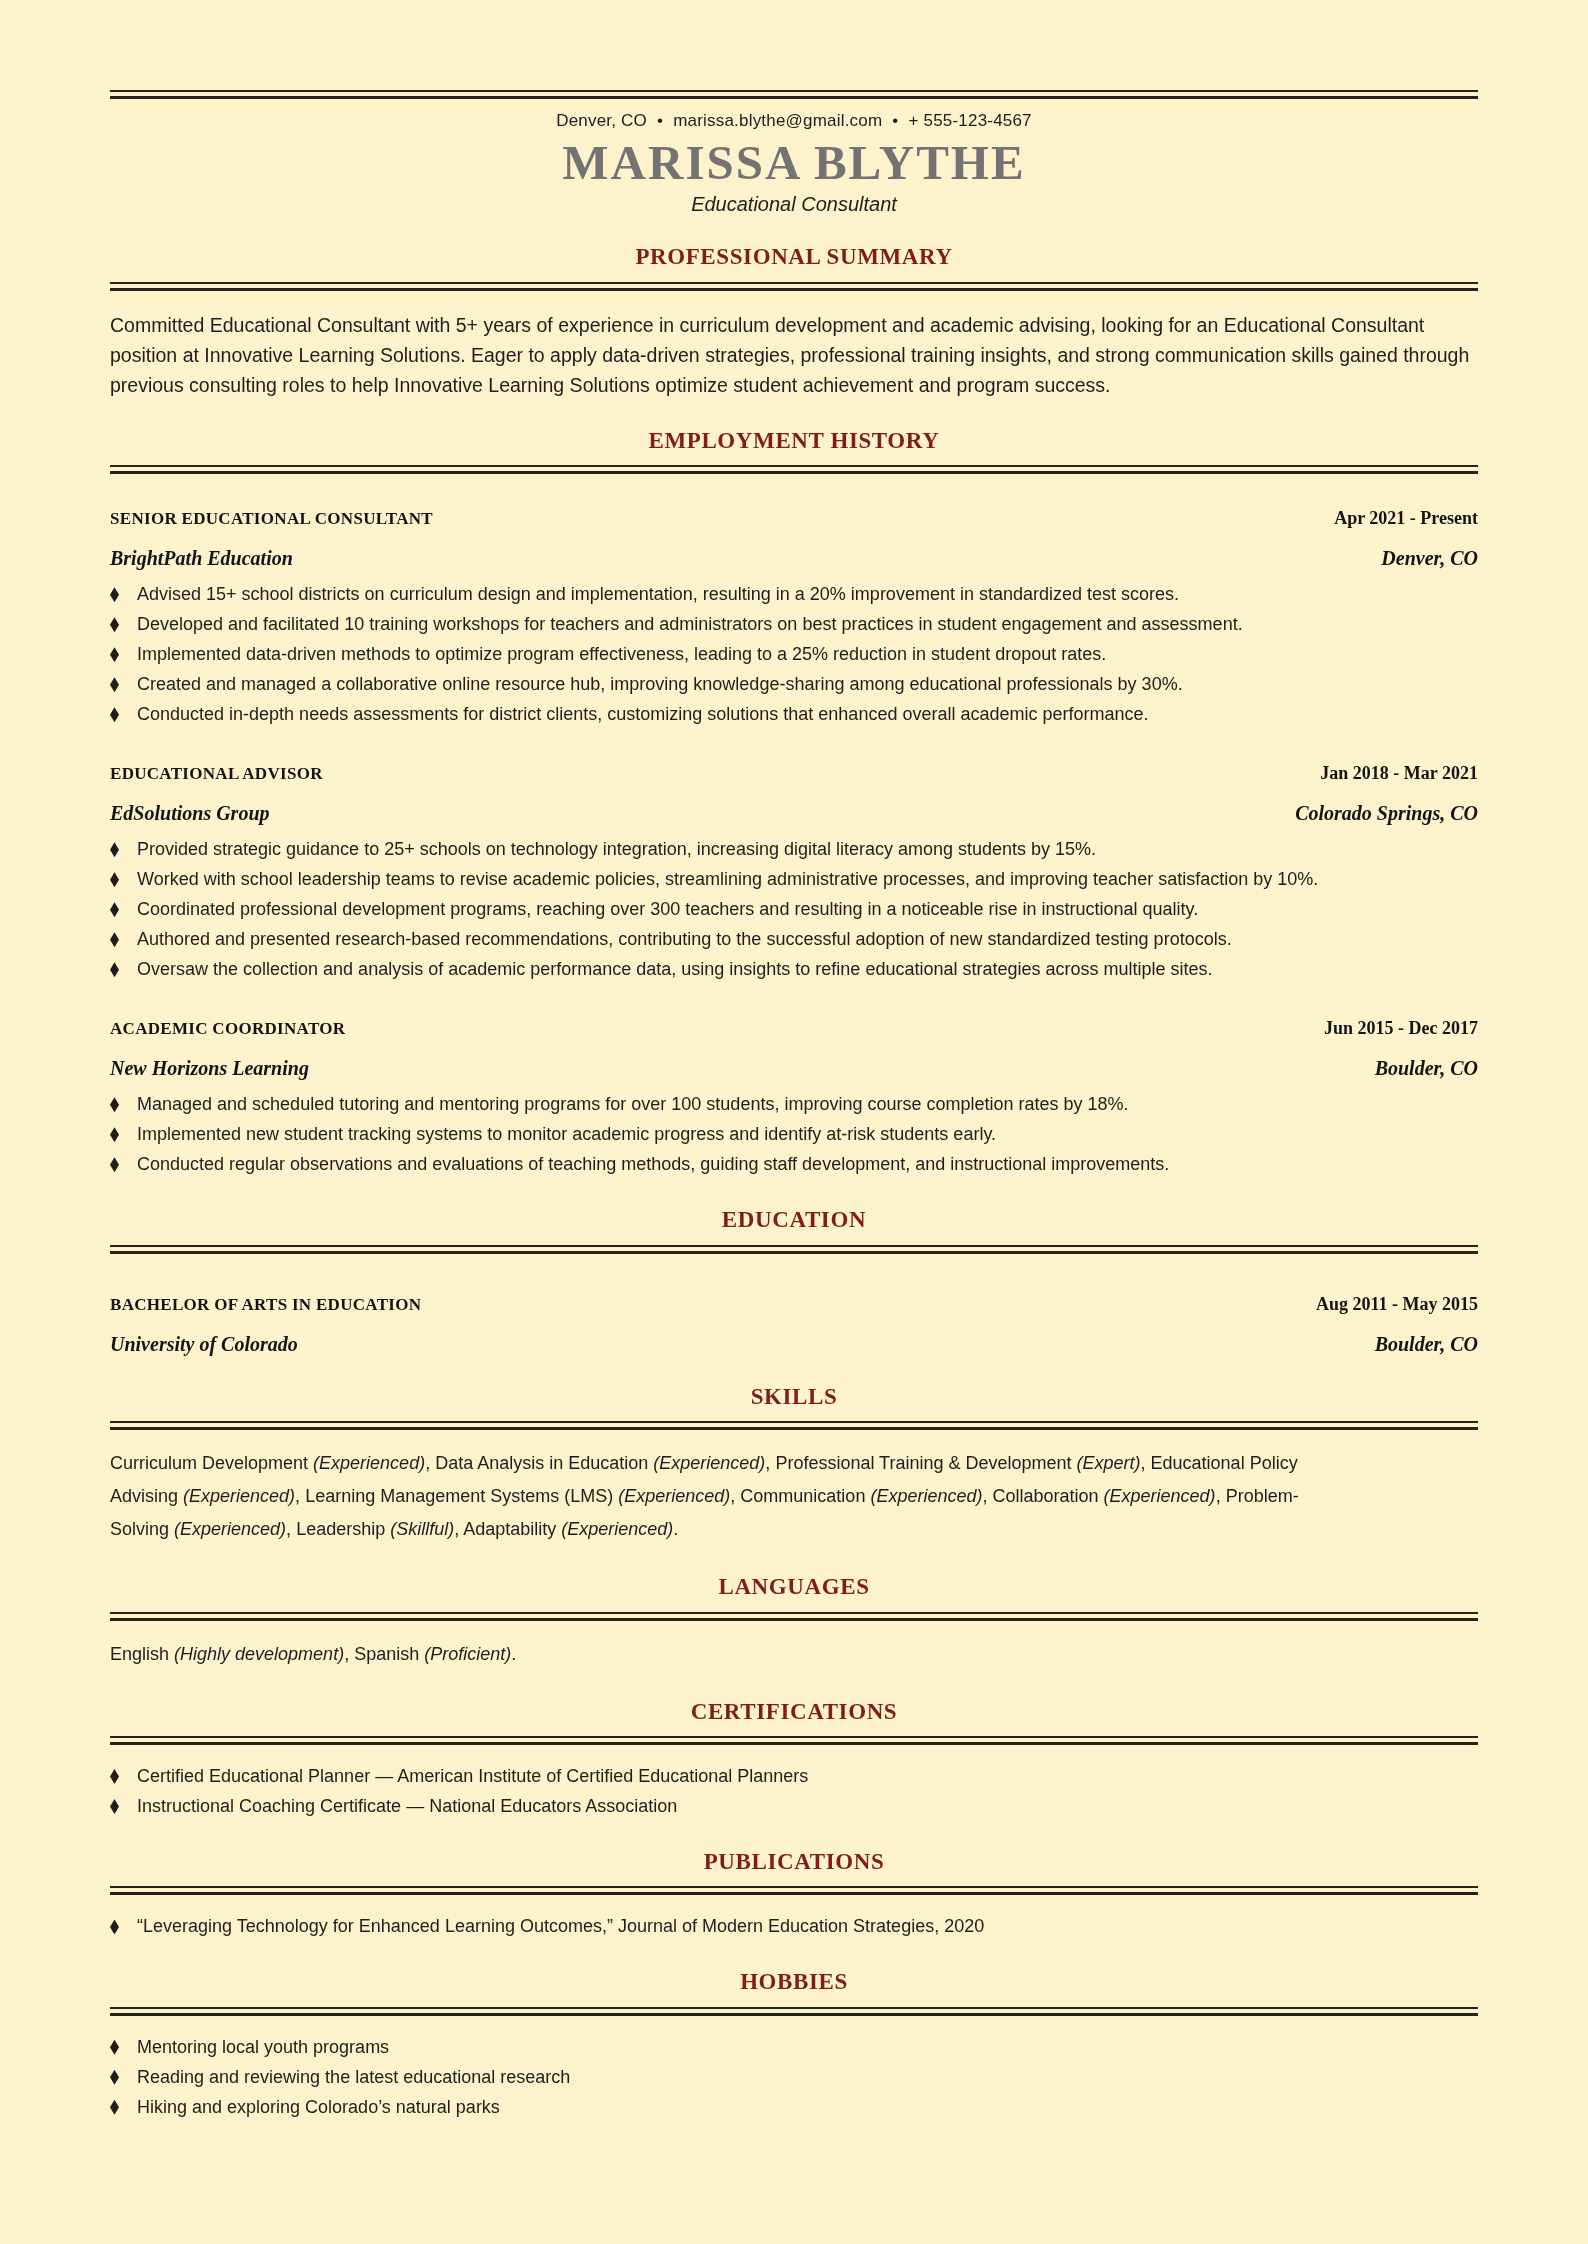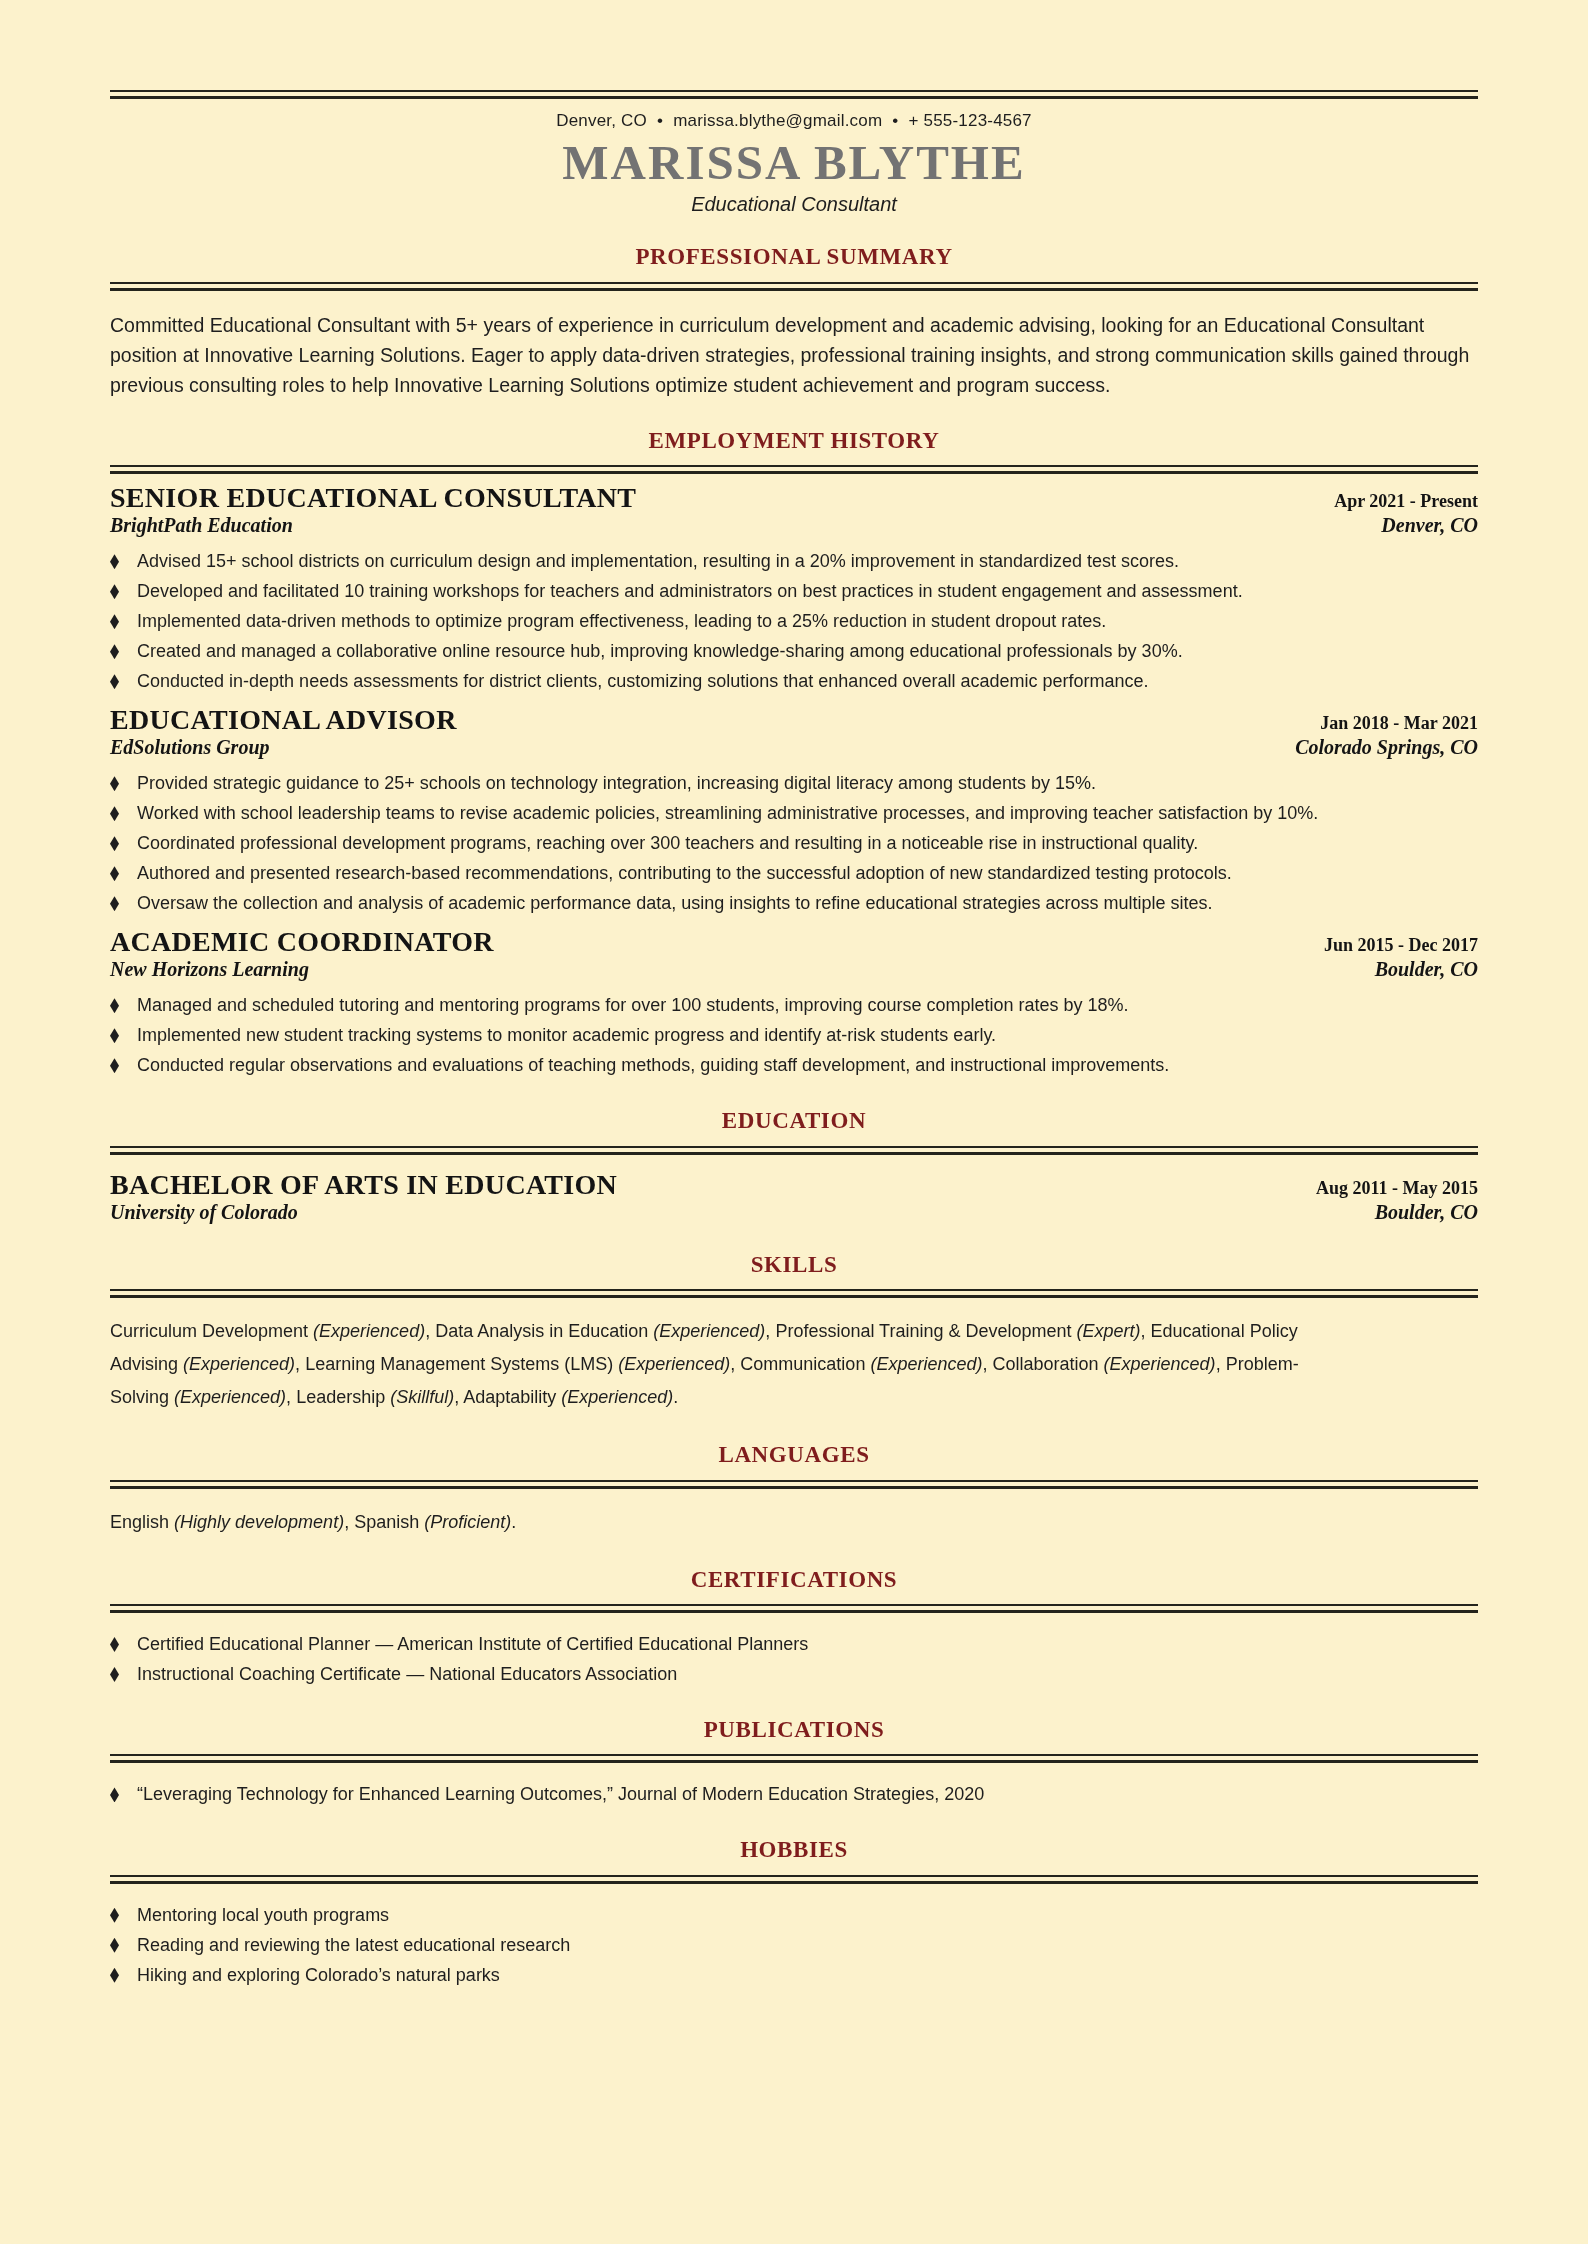--- a/index.html
+++ b/index.html
@@ -65,22 +65,22 @@
   .jobs { margin-top:2px; }
   .job { margin-top:8px; }
   .entry-row {
     display:flex;
     justify-content:space-between;
     align-items:baseline;
     font-family:"Liberation Serif", serif;
     font-weight:bold;
     color:#141414;
   }
-  .entry-row.second { margin-top:0; }
-  .entry-title   { font-size:28px; letter-spacing:0.3px; }
+  .entry-row.second { margin-top:18px; }
+  .entry-title   { font-size:17px; letter-spacing:0.3px;margin-top:27px; }
   .entry-dates   { font-size:18px; }
   .entry-company { font-size:20px; font-style:italic; }
   .entry-location{ font-size:20px; font-style:italic; }
 
   .bullets { margin-top:9px; }
   .bullets.standalone { margin-top:16px; }
   .bullet-item { display:flex; font-size:18px; line-height:30px; }
   .bullet-marker { flex:0 0 27px; padding-top:8px; }
   .diamond {
     display:block;

